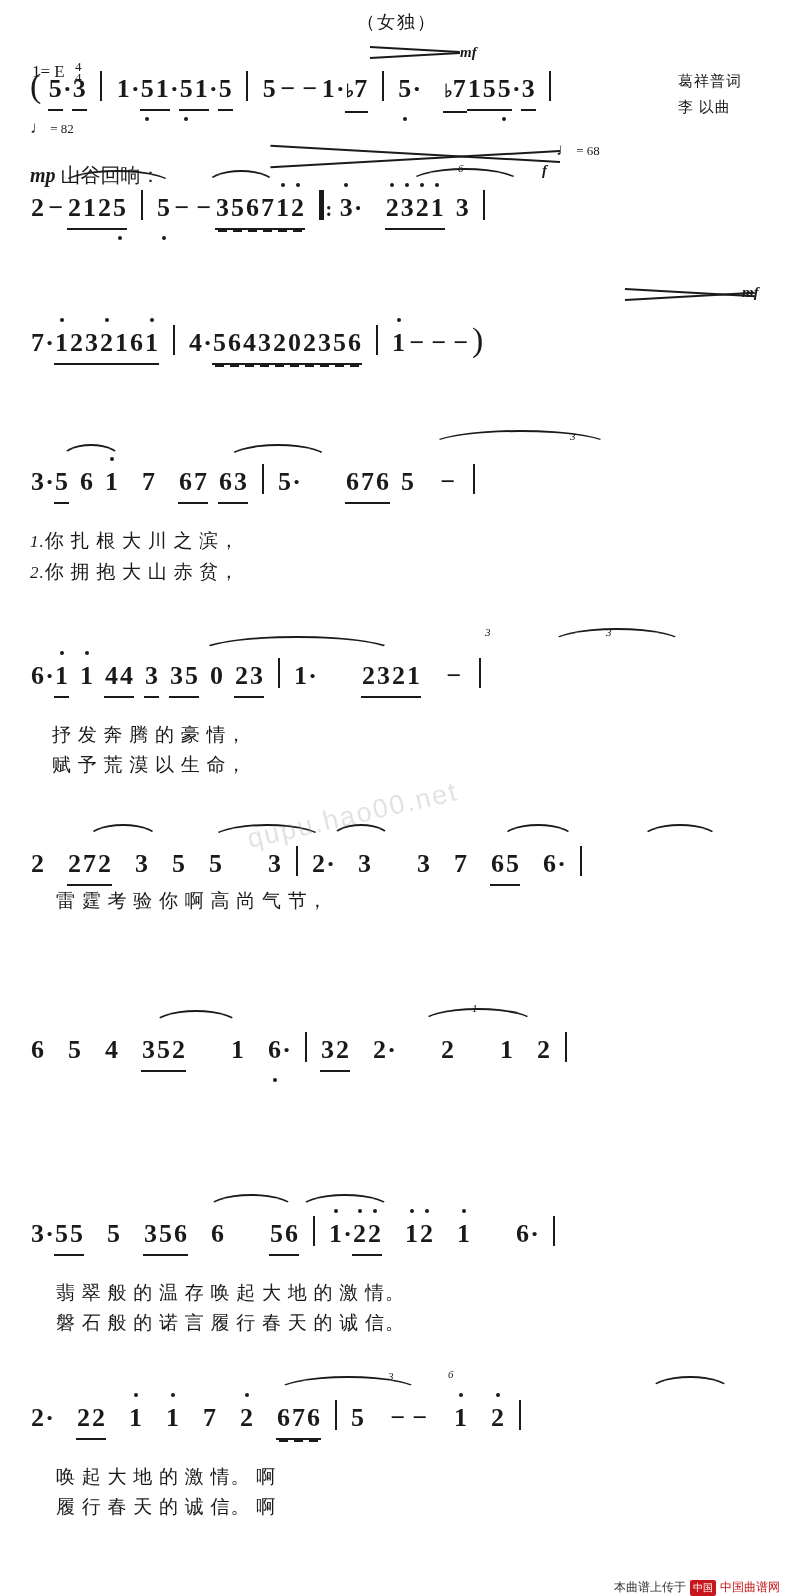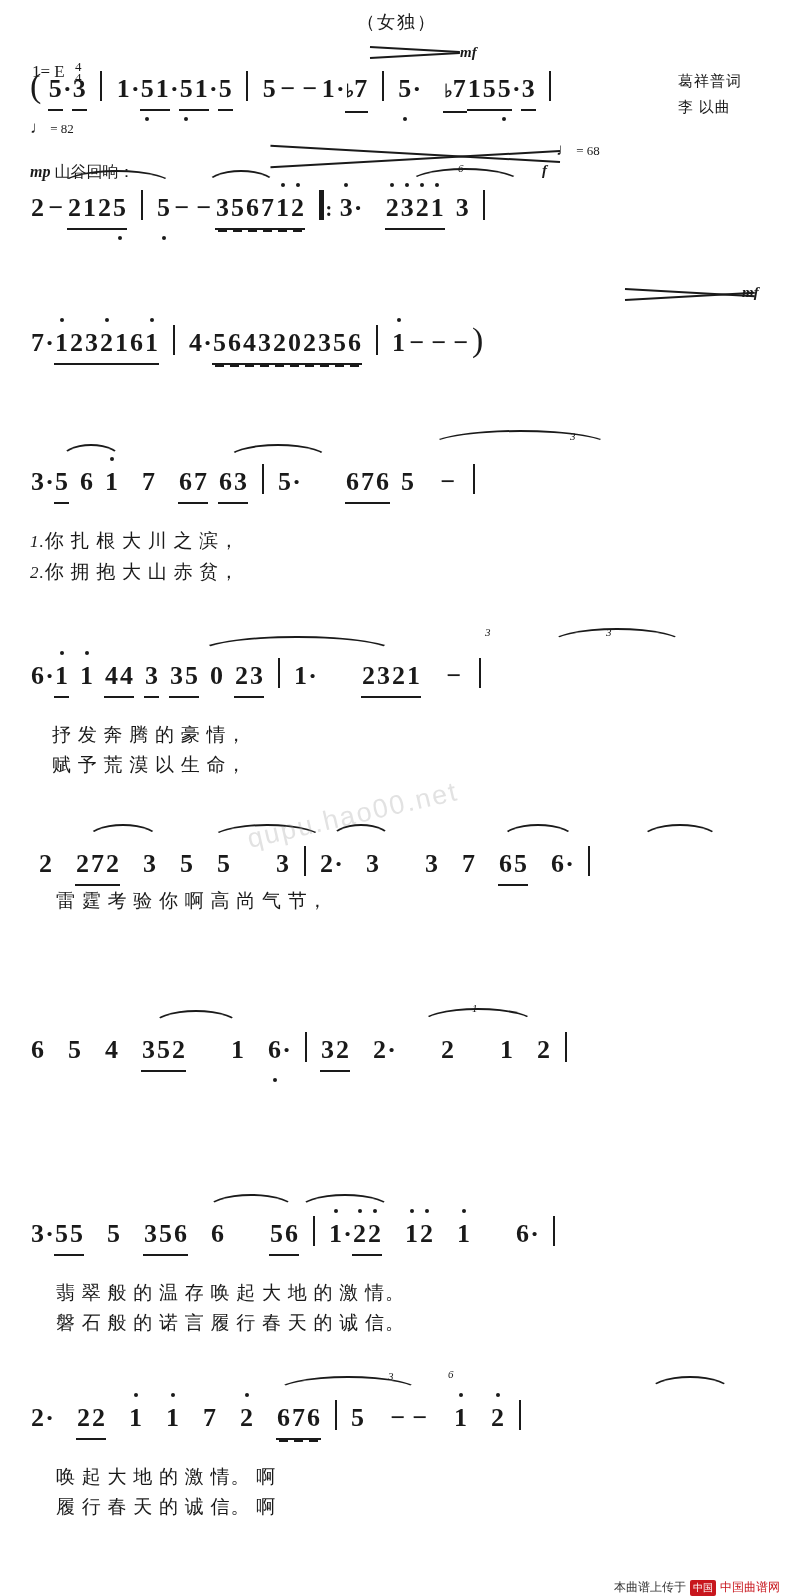--- a/index.html
+++ b/index.html
@@ -67,21 +67,21 @@
     position: absolute;
     left: 30px;
     top: 108px;
     font-size: 13px;
   }
   .tempo .note { font-size: 17px; }
   .expr-line {
     position: absolute;
     left: 30px;
     top: 152px;
-    font-size: 16px;
+    font-size: 20px;
   }
   .expr-line .mp { font-style: italic; font-weight: bold; font-family: "Liberation Serif", serif; }
 
   
   .system {
     position: relative;
     margin: 0 30px;
     height: auto;
   }
   .notes {
@@ -331,21 +331,21 @@
     </div>
   </div>
 
   <div class="system" style="margin-top:58px; height:130px;">
     <div class="slur" style="left:56px; top:-6px; width:70px;"></div>
     <div class="slur" style="left:180px; top:-6px; width:110px;"></div>
     <div class="slur" style="left:300px; top:-6px; width:58px;"></div>
     <div class="slur" style="left:470px; top:-6px; width:72px;"></div>
     <div class="slur" style="left:610px; top:-6px; width:76px;"></div>
 
-    <div class="notes" style="padding-top:14px;margin-left:8px;">
+    <div class="notes" style="padding-top:14px;">
       <span class="n">2</span><span class="spw"></span><span class="n u1">2</span><span class="n u1">7</span><span class="n u1">2</span><span class="spw"></span><span class="n">3</span><span class="spw"></span><span class="n">5</span><span class="spw"></span><span class="n">5</span><span class="spw"></span><span class="spw"></span><span class="n">3</span>
       <span class="bar"></span>
       <span class="n">2</span><span class="aug">·</span><span class="spw"></span><span class="n">3</span><span class="spw"></span><span class="spw"></span><span class="n">3</span><span class="spw"></span><span class="n">7</span><span class="spw"></span><span class="n u1">6</span><span class="n u1">5</span><span class="spw"></span><span class="n">6</span><span class="aug">·</span>
       <span class="bar"></span>
     </div>
 
     <div class="lyr" style="padding-left:26px;">
       <span>雷 霆  考 验 你 啊    高  尚 气   节，</span>
     </div>
   </div>

